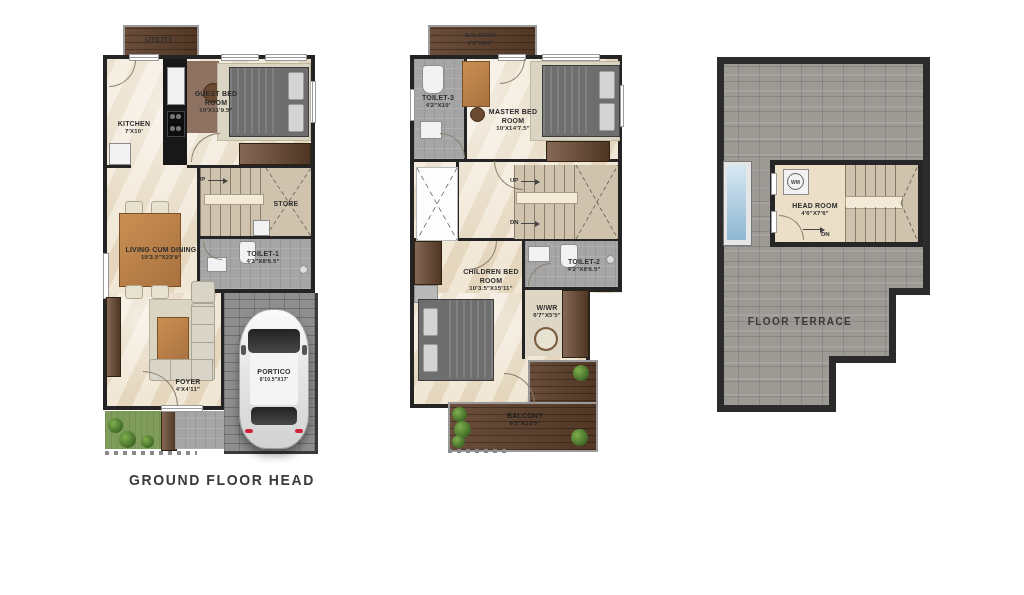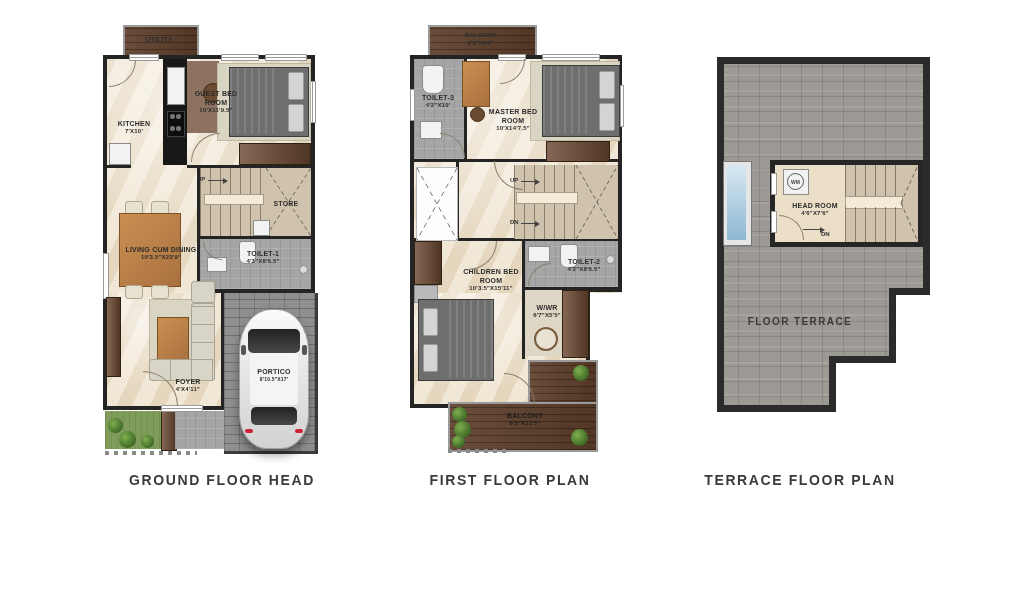--- a/index.html
+++ b/index.html
@@ -331,21 +331,20 @@
     </div>
     <div class="dots" style="left:38px;top:424px;width:62px;height:4px"></div>
 
     <div class="arc" style="left:84px;top:136px;width:28px;height:28px;border-radius:0 0 0 100%;border-right:none;border-top:none"></div>
     <div class="arc" style="left:30px;top:108px;width:24px;height:24px;border-radius:0 100% 0 0;border-left:none;border-bottom:none"></div>
     <div class="arc" style="left:58px;top:216px;width:28px;height:28px;border-radius:0 0 100% 0;border-left:none;border-top:none"></div>
     <div class="arc" style="left:118px;top:238px;width:22px;height:22px;border-radius:100% 0 0 0;border-right:none;border-bottom:none"></div>
     <div class="arc" style="left:94px;top:348px;width:30px;height:30px;border-radius:0 100% 0 0;border-left:none;border-bottom:none"></div>
     <div class="arc" style="left:90px;top:34px;width:24px;height:24px;border-radius:0 0 100% 0;border-left:none;border-top:none"></div>
   </div>
-  <div class="cap" style="left:400px;top:472px;width:220px">FIRST FLOOR PLAN</div>
 
   <div class="plan" style="left:717px;top:57px;width:213px;height:355px">
 
     <div class="tpaver" style="left:0;top:0;width:213px;height:355px;
       clip-path:polygon(0 0,213px 0,213px 238px,179px 238px,179px 306px,119px 306px,119px 355px,0 355px)"></div>
 
     <div class="w" style="left:0;top:0;width:213px;height:7px;background:#2b2b2b"></div>
     <div class="w" style="left:0;top:0;width:7px;height:355px;background:#2b2b2b"></div>
     <div class="w" style="left:206px;top:0;width:7px;height:238px;background:#2b2b2b"></div>
     <div class="w" style="left:172px;top:231px;width:41px;height:7px;background:#2b2b2b"></div>
@@ -379,15 +378,14 @@
       <div class="updn" style="left:46px;top:66px">DN</div>
       <div class="arc" style="left:4px;top:50px;width:24px;height:24px;border-radius:0 100% 0 0;border-left:none;border-bottom:none"></div>
       <div class="winv" style="left:-4px;top:8px;width:4px;height:20px"></div>
       <div class="winv" style="left:-4px;top:46px;width:4px;height:20px"></div>
     </div>
 
     <div class="lbl" style="left:18px;top:258px;width:130px;font-size:10px;letter-spacing:1.4px;color:#3a3a3a">
       <span class="nm">FLOOR TERRACE</span>
     </div>
   </div>
-  <div class="cap" style="left:690px;top:472px;width:220px">TERRACE FLOOR PLAN</div>
 
 </div>
 
 </body></html>

